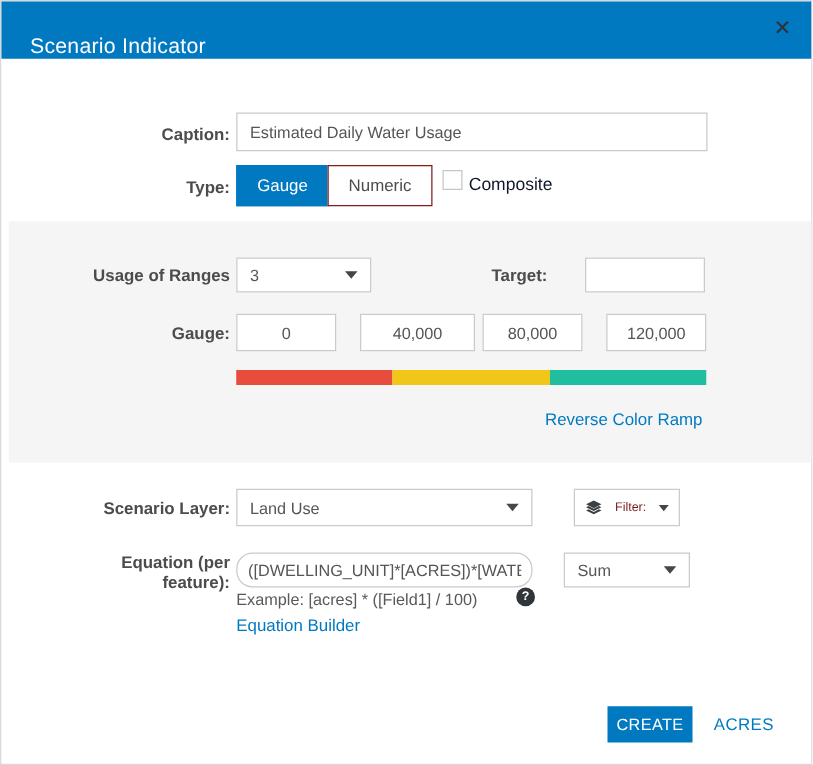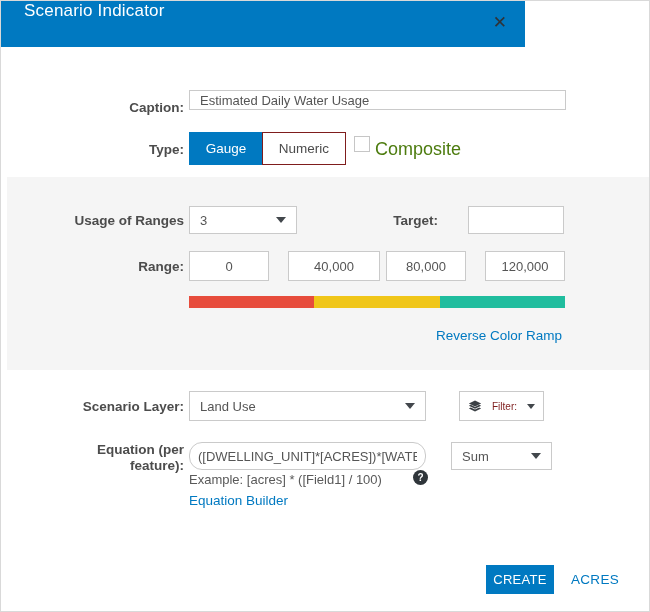--- a/index.html
+++ b/index.html
@@ -1,31 +1,31 @@
 <!DOCTYPE html>
 <html style="--accent: #0079c1; --panel: #f5f5f5;"><head>
 <meta charset="utf-8">
 <style>
   :root{ --accent:#0079c1; --panel:#f5f5f5; }
   html,body{margin:0;padding:0;background:#fff;}
   body{font-family:"Liberation Sans",sans-serif;}
   .dialog{position:relative;width:650px;height:612px;background:#fff;border:1px solid #d9d9d9;box-sizing:border-box;overflow:hidden;}
-  .header{position:absolute;left:0;top:0;width:524px;height:46px;background:var(--accent);display:flex;align-items:flex-start;}
+  .header{position:absolute;left:0;top:0;width:650px;height:46px;background:var(--accent);display:flex;align-items:flex-end;}
   .title{color:#fff;font-size:17px;margin-left:23px;letter-spacing:.2px;}
   .close{position:absolute;right:18px;top:13px;color:#2e3338;font-size:17px;line-height:1;cursor:pointer;}
   .lbl{position:absolute;left:0;width:183px;text-align:right;font-size:13.5px;font-weight:bold;color:#4c4c4c;}
   .box{position:absolute;background:#fff;border:1px solid #cacaca;box-sizing:border-box;font-size:13px;color:#555;font-family:"Liberation Sans",sans-serif;}
   input.box{padding:0 10px;outline:none;}
   .sel{display:flex;align-items:center;padding:0 10px;cursor:pointer;justify-content:space-between;}
   .sel .val{overflow:hidden;white-space:nowrap;}
   .tri{width:0;height:0;border-left:5px solid transparent;border-right:5px solid transparent;border-top:6px solid #42474c;flex:0 0 auto;margin-left:6px;}
   .seg-btn{position:absolute;height:33px;top:131px;border:1px solid #7f1d1d;background:#fff;color:#4c4c4c;font-size:13.5px;cursor:pointer;box-sizing:border-box;font-family:"Liberation Sans",sans-serif;}
   .seg-btn.selected{background:var(--accent);border-color:var(--accent);color:#fff;}
   .chk{position:absolute;left:353px;top:135px;width:16px;height:16px;border:1px solid #c6c6c6;background:#fff;cursor:pointer;box-sizing:border-box;}
-  .chk-label{position:absolute;left:374px;top:138px;font-size:18px;color:#4d7c0f;}
+  .chk-label{position:absolute;left:374px;top:138px;font-size:14px;color:#0f172a;}
   .panel{position:absolute;left:6px;top:176px;width:644px;height:193px;background:var(--panel);}
   .ramp{position:absolute;left:188px;top:295px;width:376px;height:12px;display:flex;}
   .ramp>div{flex:1 1 0;}
   .link{position:absolute;color:var(--accent);font-size:13.5px;cursor:pointer;white-space:nowrap;}
   .reverse{top:327px;right:87px;}
   .example{position:absolute;left:188px;top:471px;font-size:13px;color:#595959;}
   .help{position:absolute;left:412px;top:469px;width:15px;height:15px;border-radius:50%;background:#2f353a;color:#fff;font-size:10px;font-weight:bold;display:flex;align-items:center;justify-content:center;cursor:pointer;}
   .builder{left:188px;top:492px;}
   .eq-lbl{position:absolute;left:0;top:441px;width:183px;text-align:right;font-size:13.5px;font-weight:bold;color:#4c4c4c;line-height:16px;}
   .eq-lbl span{display:block;}
@@ -39,40 +39,40 @@
 <body>
 
 <div class="dialog">
 
   <div class="header">
     <span class="title">Scenario Indicator</span>
     <span class="close">✕</span>
   </div>
 
   <div class="lbl" style="top:99px">Caption:</div>
-  <input class="box" style="left: 188px; top: 89px; width: 377px; height: 20px;" value="Estimated Daily Water Usage">
+  <input class="box" style="left: 188px; top: 89px; width: 377px; height: 31px;" value="Estimated Daily Water Usage">
 
   <div class="lbl" style="top:141px">Type:</div>
   <button class="seg-btn selected" style="left:188px;width:74px">Gauge</button>
   <button class="seg-btn" style="left:261px;width:84px">Numeric</button>
   <span class="chk"></span>
   <span class="chk-label">Composite</span>
 
   <div class="panel"></div>
 
   <div class="lbl" style="top:212px">Usage of Ranges</div>
   <div class="box sel" style="left:188px;top:205px;width:108px;height:28px">
     <span class="val">3</span>
     <span class="tri"></span>
   </div>
 
   <div class="lbl" style="left:330px;width:107px;top:212px">Target:</div>
   <input class="box" style="left: 467px; top: 205px; width: 96px; height: 28px;" value="">
 
-  <div class="lbl" style="top:258px">Range:</div>
+  <div class="lbl" style="top:258px">Gauge:</div>
   <input class="box" style="left: 188px; top: 250px; width: 80px; height: 30px; text-align: center;" value="0">
   <input class="box" style="left: 287px; top: 250px; width: 92px; height: 30px; text-align: center;" value="40,000">
   <input class="box" style="left: 385px; top: 250px; width: 80px; height: 30px; text-align: center;" value="80,000">
   <input class="box" style="left: 484px; top: 250px; width: 80px; height: 30px; text-align: center;" value="120,000">
 
   <div class="ramp">
     <div style="background: rgb(231, 76, 60);"></div>
     <div style="background: rgb(240, 198, 25);"></div>
     <div style="background: rgb(32, 189, 158);"></div>
   </div>

